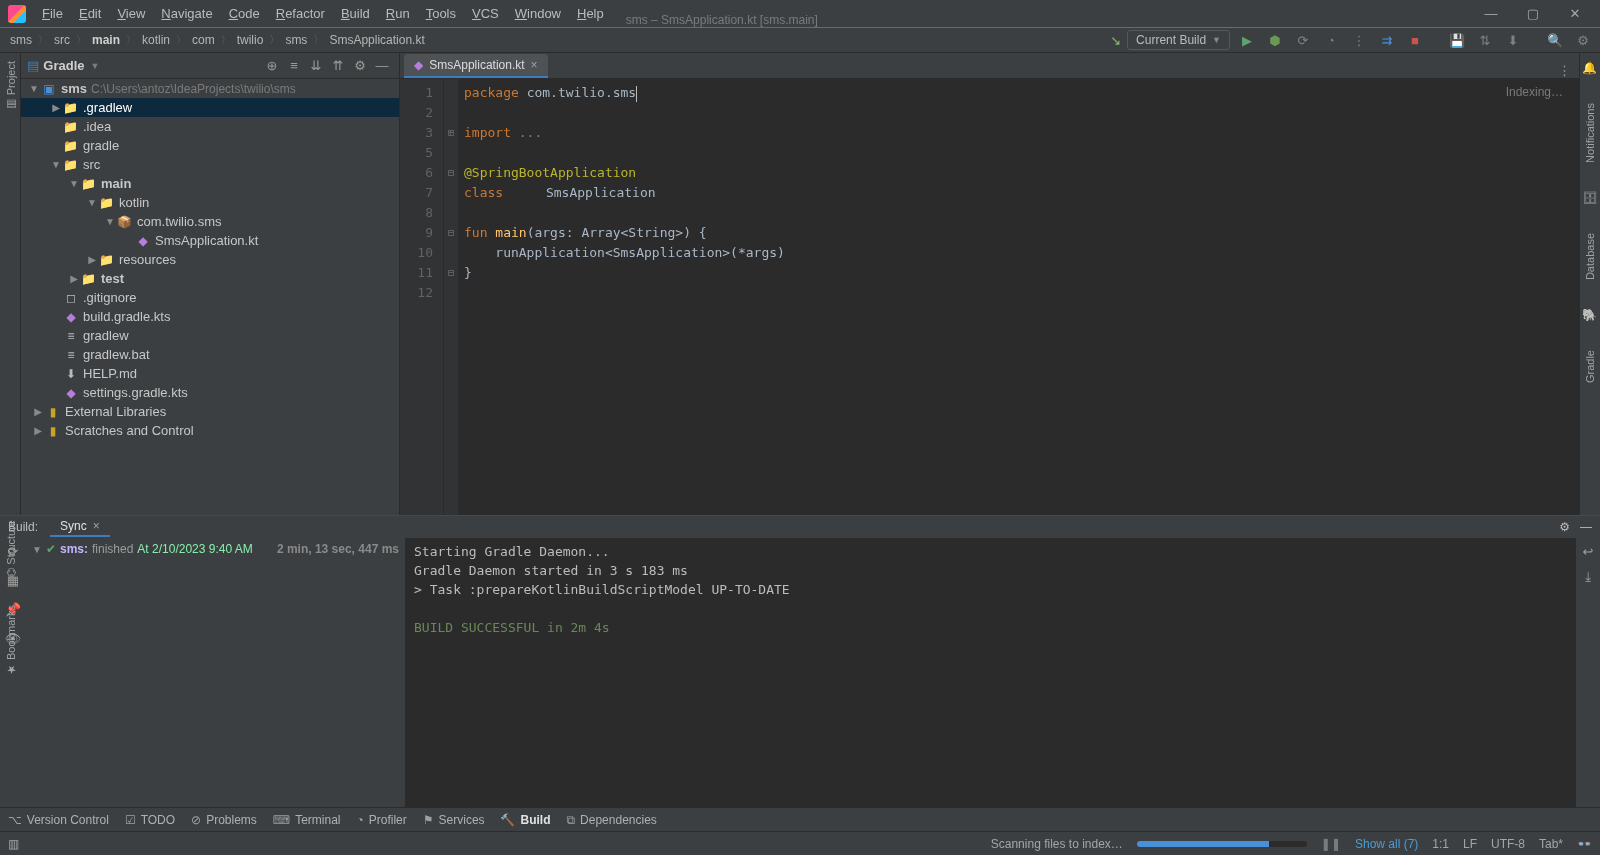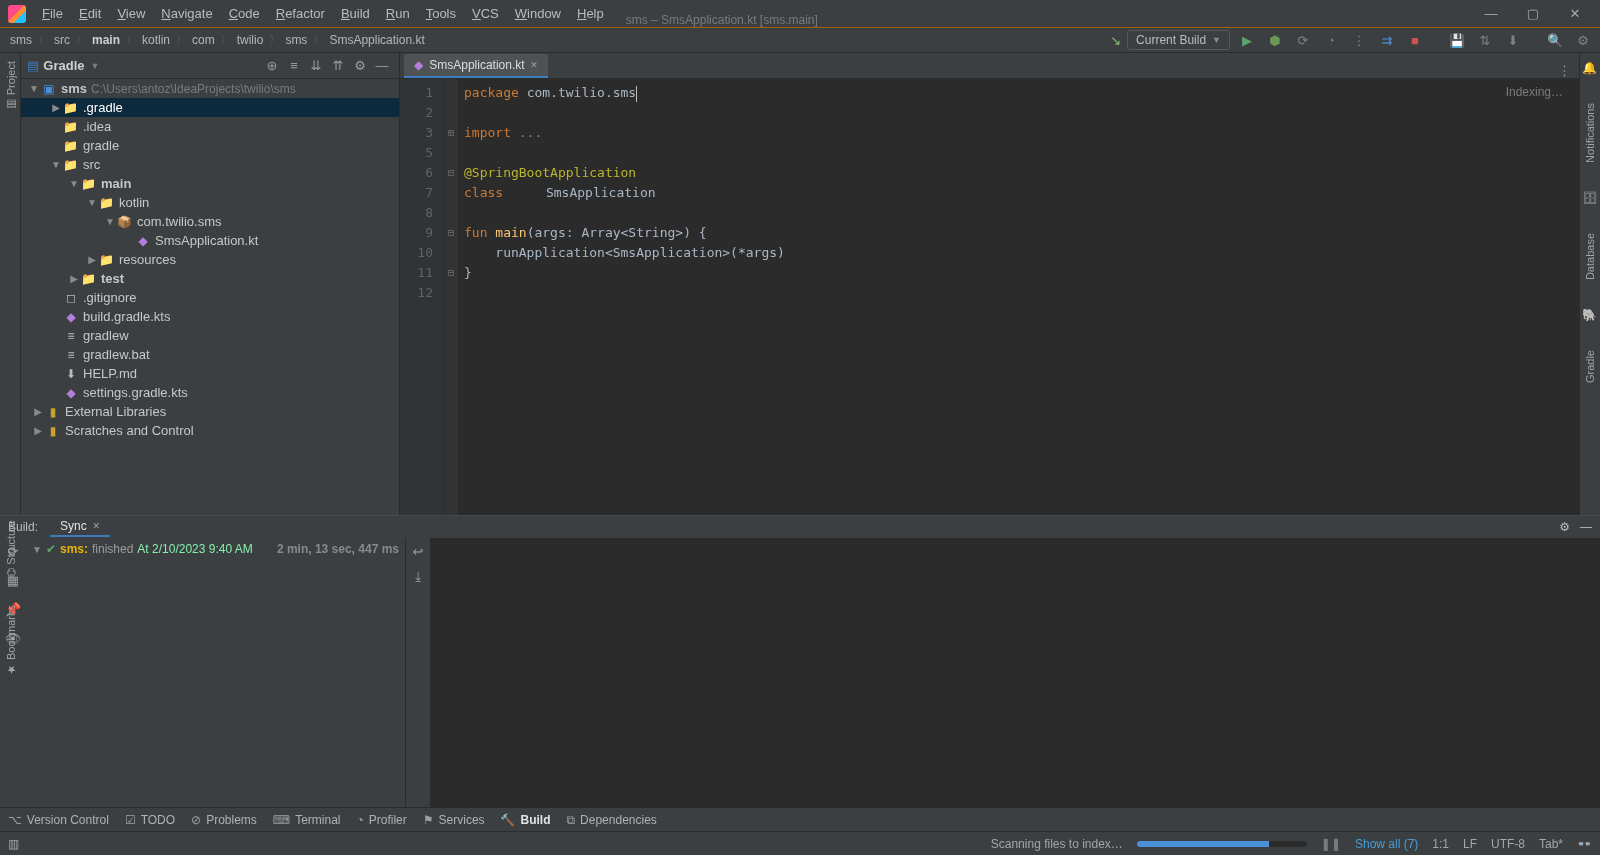--- a/index.html
+++ b/index.html
@@ -73,21 +73,21 @@
   .build-header { height:22px; background:#3c3f41; display:flex; align-items:center; padding:0 8px; font-size:12px; }
   .build-header .label { color:#bcbcbc; margin-right:12px; }
   .build-header .tab { padding:2px 10px; border-bottom:2px solid #3b7dbf; color:#e0e0e0; }
   .build-header .tab .close { margin-left:6px; color:#a0a0a0; }
   .build-header .spacer { flex:1; }
   .build-body { flex:1; display:flex; }
   .build-rail { width:26px; background:#3c3f41; display:flex; flex-direction:column; align-items:center; padding-top:6px; gap:14px; color:#a0a0a0; font-size:13px; }
   .build-tree { width:380px; background:#3c3f41; border-right:1px solid #2b2b2b; padding:4px 6px; font-size:12px; }
   .build-tree .task-line { display:flex; align-items:center; gap:4px; }
   .build-tree .ok { color:#5ea36d; }
-  .build-tree .task { color:#eab308; }
+  .build-tree .task { color:#c4b5fd; }
   .build-tree .status { color:#9c9c9c; }
   .build-tree .stamp { color:#86efac; }
   .build-tree .dur { margin-left:auto; color:#8a8a8a;font-weight:bold; }
   .build-out { flex:1; font-family:Consolas,monospace; font-size:13px; padding:4px 8px; color:#bcbcbc; line-height:19px; white-space:pre; }
   .build-out .success { color:#6a8759; }
   .build-right-rail { width:24px; background:#3c3f41; display:flex; flex-direction:column; align-items:center; padding-top:6px; gap:10px; color:#a0a0a0; }
   
   .toolstrip { height:24px; background:#3c3f41; display:flex; align-items:center; padding:0 8px; gap:16px; border-top:1px solid #2b2b2b; }
   .toolstrip .titem { display:flex; align-items:center; gap:5px; color:#b0b0b0; font-size:12px; }
   .toolstrip .titem.active { color:#e2e2e2; font-weight:600; }
@@ -188,21 +188,21 @@
     <div class="tree" id="tree">
         <div class="tree-row">
           <span class="arrow">▼</span>
           <span class="icn folder blue">▣</span>
           <span class="name"><b>sms</b></span>
           <span class="path">C:\Users\antoz\IdeaProjects\twilio\sms</span>
         </div>
         <div class="tree-row selected" style="padding-left: 28px;">
           <span class="arrow">▶</span>
           <span class="icn folder orange">📁</span>
-          <span class="name">.gradle</span>
+          <span class="name">.gradlew</span>
         </div>
         <div class="tree-row" style="padding-left: 28px;">
           <span class="arrow"></span>
           <span class="icn folder">📁</span>
           <span class="name">.idea</span>
         </div>
         <div class="tree-row" style="padding-left: 28px;">
           <span class="arrow"></span>
           <span class="icn folder">📁</span>
           <span class="name">gradle</span>
@@ -348,20 +348,25 @@
     <div class="build-tree">
       <div class="task-line">
         <span style="color:#8a8a8a;font-size:10px">▼</span>
         <span class="ok">✔</span>
         <span class="task"><b>sms:</b></span>
         <span class="status">finished</span>
         <span class="stamp">At 2/10/2023 9:40 AM</span>
         <span class="dur">2 min, 13 sec, 447 ms</span>
       </div>
     </div>
+    <div class="build-out" id="build-out">Starting Gradle Daemon...
+Gradle Daemon started in 3 s 183 ms
+&gt; Task :prepareKotlinBuildScriptModel UP-TO-DATE
+
+<span class="success">BUILD SUCCESSFUL in 2m 4s</span></div>
     <div class="build-right-rail">
       <span>↩</span>
       <span>⤓</span>
     </div>
   </div>
 </div>
 
 <div class="toolstrip" id="toolstrip">
     <span class="titem"><span class="ticon">⌥</span>Version Control</span>
     <span class="titem"><span class="ticon">☑</span>TODO</span>

